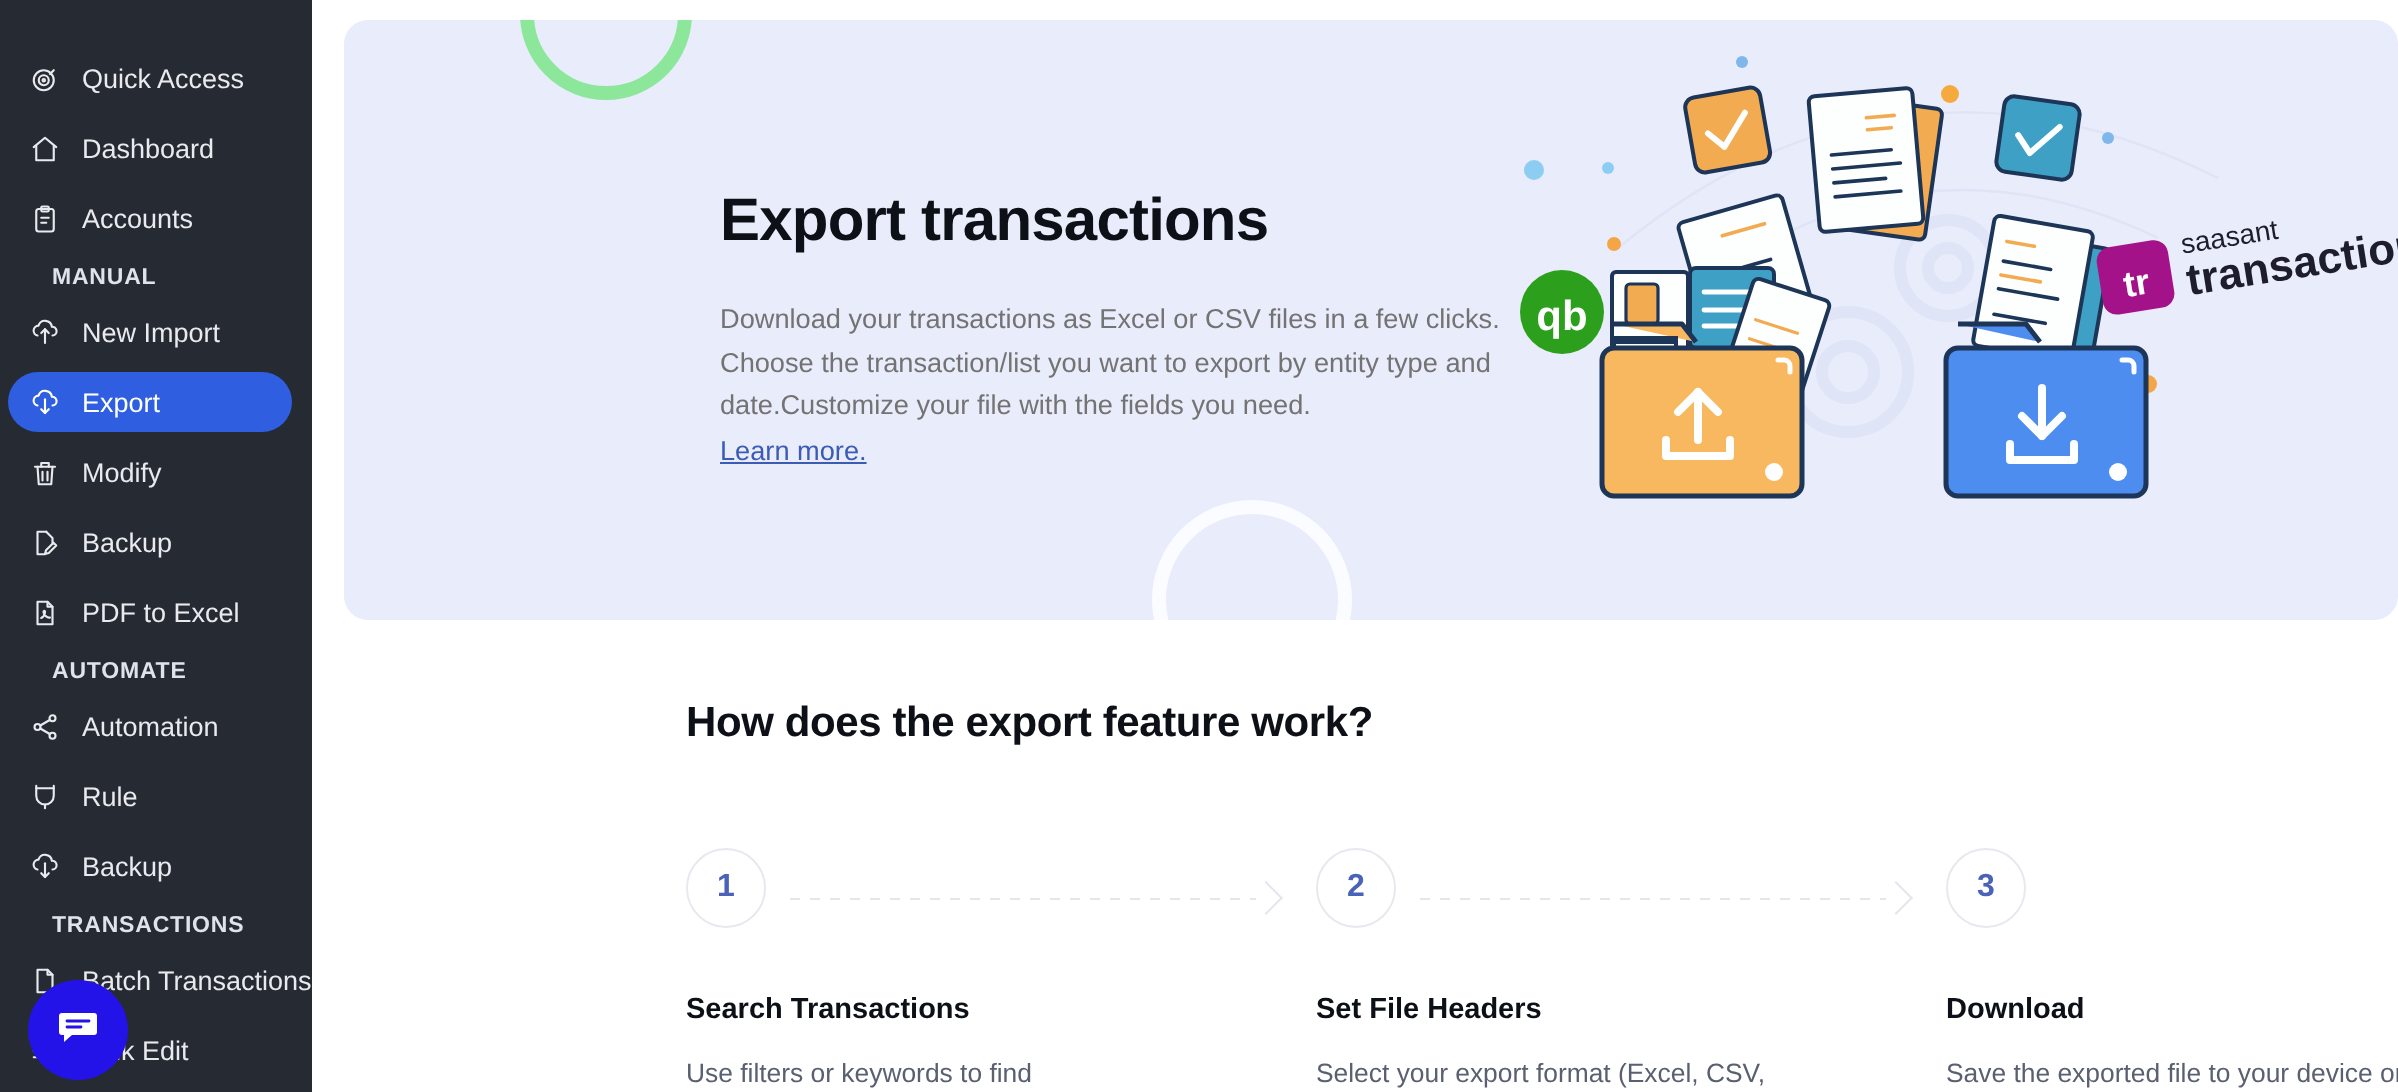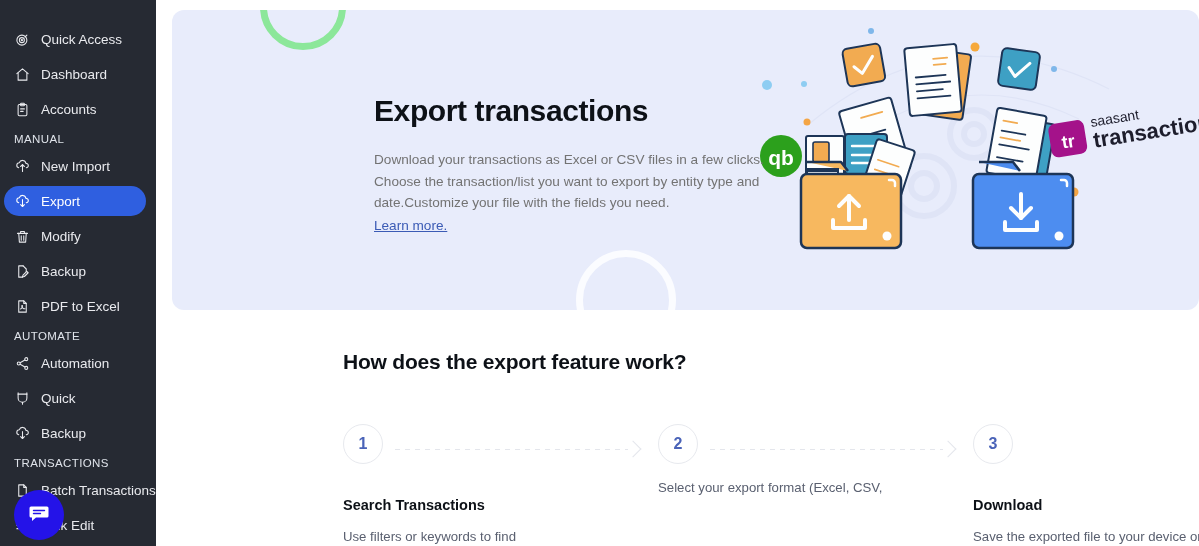--- a/index.html
+++ b/index.html
@@ -35,24 +35,25 @@
   .nav-item.active { background: #2f5fe0; color: #ffffff; }
   .nav-icon {
     width: 16px; height: 16px;
     display: inline-flex; align-items: center; justify-content: center;
     flex: 0 0 16px;
   }
   .nav-icon svg { width: 15px; height: 15px; display: block; }
   .section-label {
     color: #dfe3ea;
     font-size: 11.5px;
-    font-weight: normal;
+    font-weight: bold;
     letter-spacing: 0.4px;
     padding-left: 14px;
     margin-bottom: 6px;
+    margin-left: 12px;
   }
   .spacer-sm { height: 9px; }
   .spacer-xs { height: 5px; }
 
   
   .chat-widget {
     position: absolute;
     left: 14px; bottom: 6px;
     width: 50px; height: 50px;
     border-radius: 50%;
@@ -88,21 +89,21 @@
   }
   .banner .deco-white {
     position: absolute;
     left: 404px; bottom: -40px;
     width: 100px; height: 100px;
     border-radius: 50%;
     border: 7px solid #fbfcff;
   }
   .banner-text {
     position: absolute;
-    left: 202px; top: 84px;
+    left: 188px; top: 84px;
     z-index: 3;
   }
   .banner h1 {
     font-size: 30px;
     font-weight: bold;
     color: #0d1117;
     letter-spacing: -0.4px;
     margin-bottom: 21px;
   }
   .banner p {
@@ -305,21 +306,21 @@
       </div>
       <div class="spacer-xs"></div>
       <div class="nav-item">
         <span class="nav-icon">
           <svg viewBox="0 0 24 24" fill="none" stroke="#e9eaee" stroke-width="1.7" stroke-linecap="round" stroke-linejoin="round">
             <path d="M5 5h14v6a7 7 0 0 1-7 7 7 7 0 0 1-7-7z"></path>
             <path d="M12 18v3"></path>
               <path d="M5 5V3M19 5V3"></path>
           </svg>
         </span>
-        <span>Quick</span>
+        <span>Rule</span>
       </div>
       <div class="spacer-xs"></div>
       <div class="nav-item">
         <span class="nav-icon">
           <svg viewBox="0 0 24 24" fill="none" stroke="#e9eaee" stroke-width="1.7" stroke-linecap="round" stroke-linejoin="round">
             <path d="M6 14a4 4 0 0 1 .8-7.9A5.5 5.5 0 0 1 17.5 7 3.5 3.5 0 0 1 18 14"></path>
             <path d="M12 9v11"></path>
               <path d="M9 17l3 3 3-3"></path>
           </svg>
         </span>
@@ -509,20 +510,21 @@
         <div class="step-title">Search Transactions</div>
         <div class="step-desc">Use filters or keywords to find</div>
       </div>
 
       <div class="step">
         <div class="step-circle">2</div>
         <div class="connector">
           <span class="dots"></span>
           <span class="chev"></span>
         </div>
+        <div class="step-title">Set File Headers</div>
         <div class="step-desc">Select your export format (Excel, CSV,</div>
       </div>
 
       <div class="step">
         <div class="step-circle">3</div>
         <div class="step-title">Download</div>
         <div class="step-desc">Save the exported file to your device or</div>
       </div>
 
     </div>

